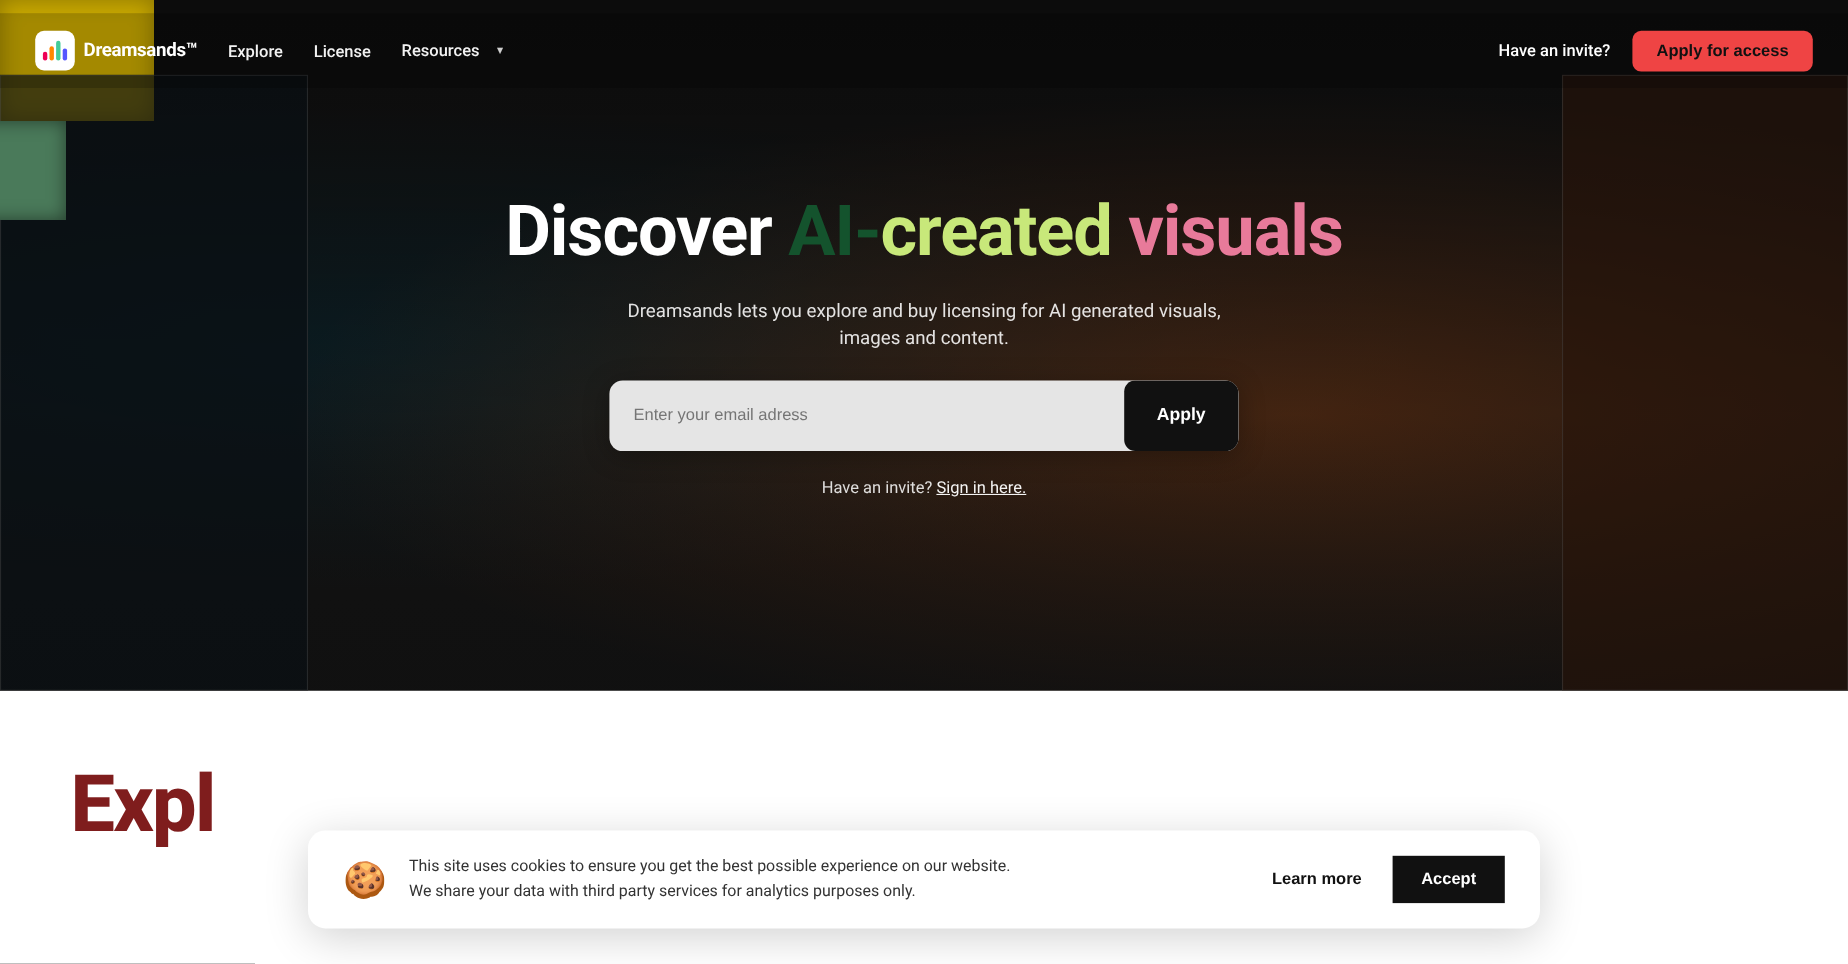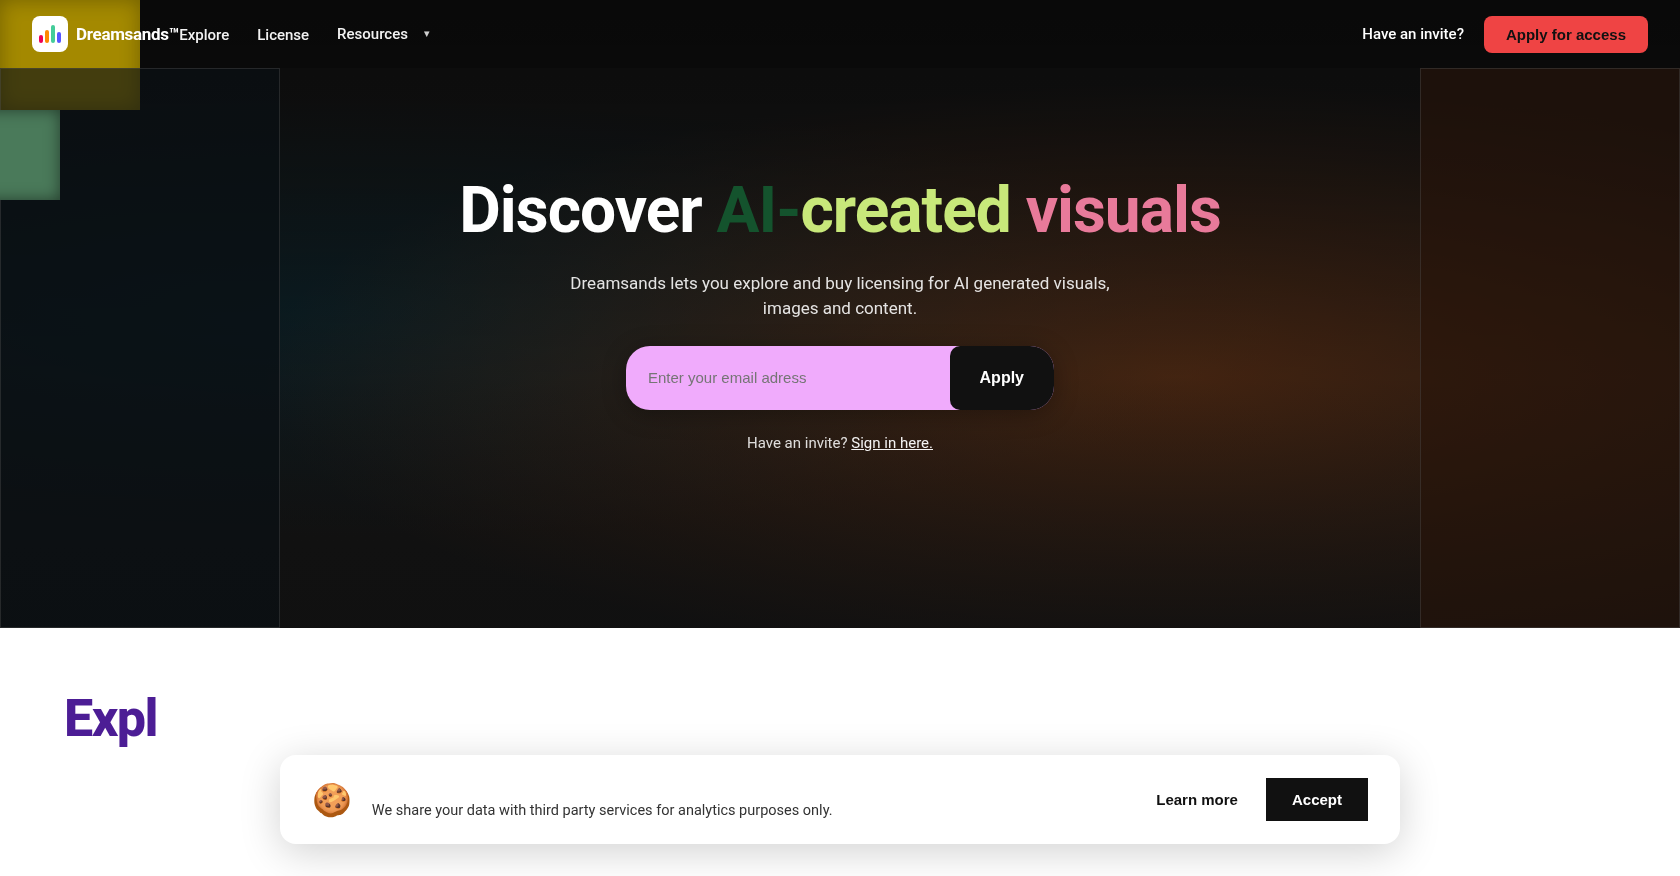--- a/index.html
+++ b/index.html
@@ -1,21 +1,21 @@
 <!DOCTYPE html>
 <html><head>
   <meta charset="utf-8">
   <style>
     * { margin: 0; padding: 0; box-sizing: border-box; }
     body { font-family: -apple-system, BlinkMacSystemFont, 'Segoe UI', Roboto, sans-serif; background: #fff; overflow-x: hidden; }
 
     
     nav {
       position: absolute;
-      top: 0; left: 0; right: 0;
+      top: 12px; left: 0; right: 0;
       display: flex;
       align-items: center;
       padding: 11px 32px;
       height: 68px;
       z-index: 100;
       background: rgba(0,0,0,0.18);
     }
     .nav-logo {
       display: flex;
       align-items: center;
@@ -41,20 +41,21 @@
       align-items: flex-end;
       height: 18px;
     }
     .logo-bar {
       width: 4px;
       border-radius: 2px;
     }
     .nav-links {
       display: flex;
       gap: 28px;
+      margin-left: 28px;
       list-style: none;
     }
     .nav-links a {
       color: #fff;
       text-decoration: none;
       font-size: 15px;
       font-weight: 500;
       opacity: 0.95;
     }
     .nav-links .resources-link {
@@ -167,24 +168,24 @@
     .hero-title-created { color: #c8e87a; }
     .hero-title-visuals { color: #e87a9a; }
     .hero-subtitle {
       color: rgba(255,255,255,0.88);
       font-size: 17px;
       max-width: 560px;
       line-height: 1.5;
     }
     .hero-form {
       display: flex;
-      background: #f0abfc;
-      border-radius: 24px;
+      background: #e5e5e5;
+      border-radius: 12px;
       overflow: hidden;
-      width: 428px;
+      width: 572px;
       height: 64px;
       box-shadow: 0 4px 24px rgba(0,0,0,0.3);
     }
     .hero-email-input {
       flex: 1;
       border: none;
       outline: none;
       padding: 0 22px;
       font-size: 15px;
       color: #333;
@@ -211,23 +212,23 @@
       font-weight: 400;
     }
 
     
     .lower-section {
       background: #fff;
       padding: 60px 64px 40px;
       min-height: 248px;
     }
     .explore-title {
-      font-size: 52px;
+      font-size: 72px;
       font-weight: 800;
-      color: #4c1d95;
+      color: #7f1d1d;
       letter-spacing: -1.5px;
     }
 
     
     .cookie-banner {
       position: fixed;
       bottom: 32px;
       left: 50%;
       transform: translateX(-50%);
       background: #fff;
@@ -338,18 +339,18 @@
   </div>
 </section>
 
 <section class="lower-section">
   <h2 class="explore-title">Expl</h2>
 </section>
 
 <div class="cookie-banner">
   <span class="cookie-icon">🍪</span>
   <div class="cookie-text">
-    <br>
+    <span>This site uses cookies to ensure you get the best possible experience on our website.</span><br>
     <span>We share your data with third party services for analytics purposes only.</span>
   </div>
   <button class="cookie-learn-more">Learn more</button>
   <button class="cookie-accept-btn">Accept</button>
 </div>
 
 </body></html>

